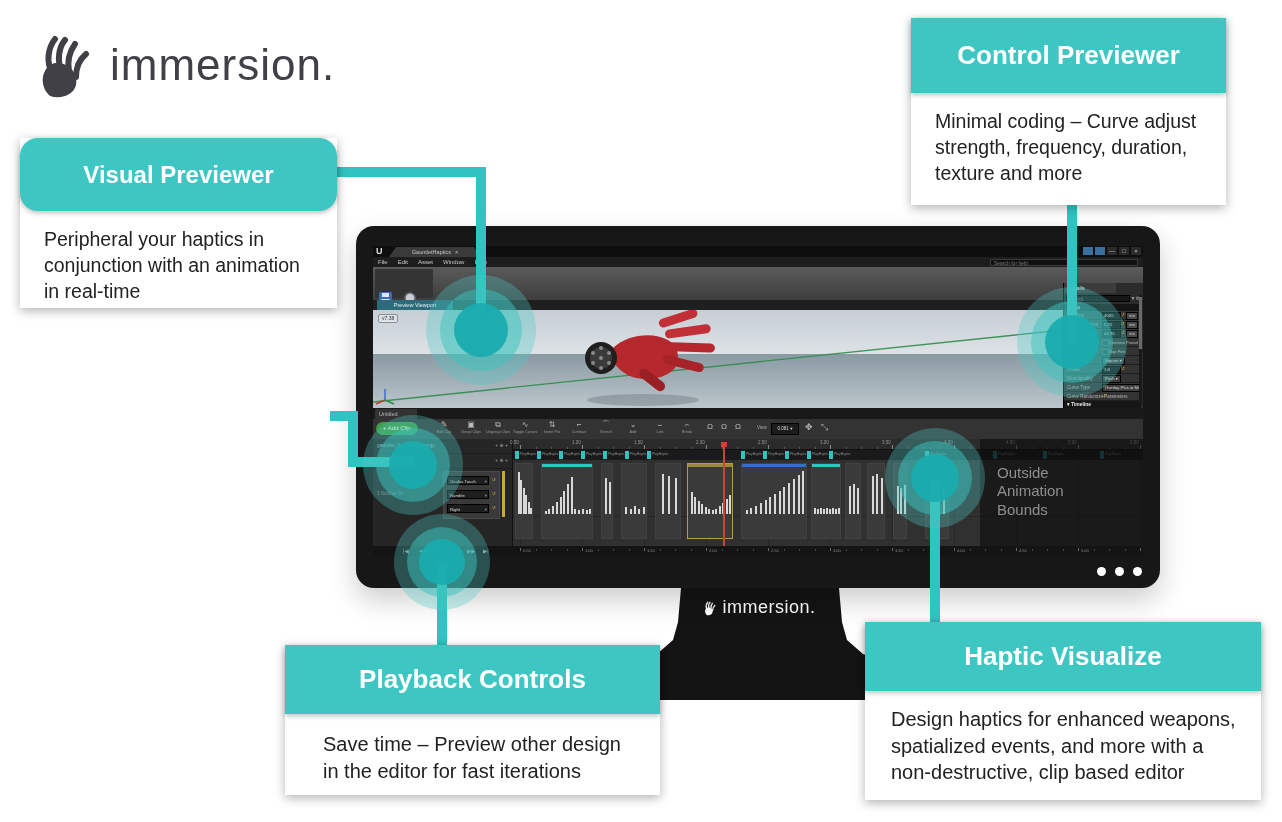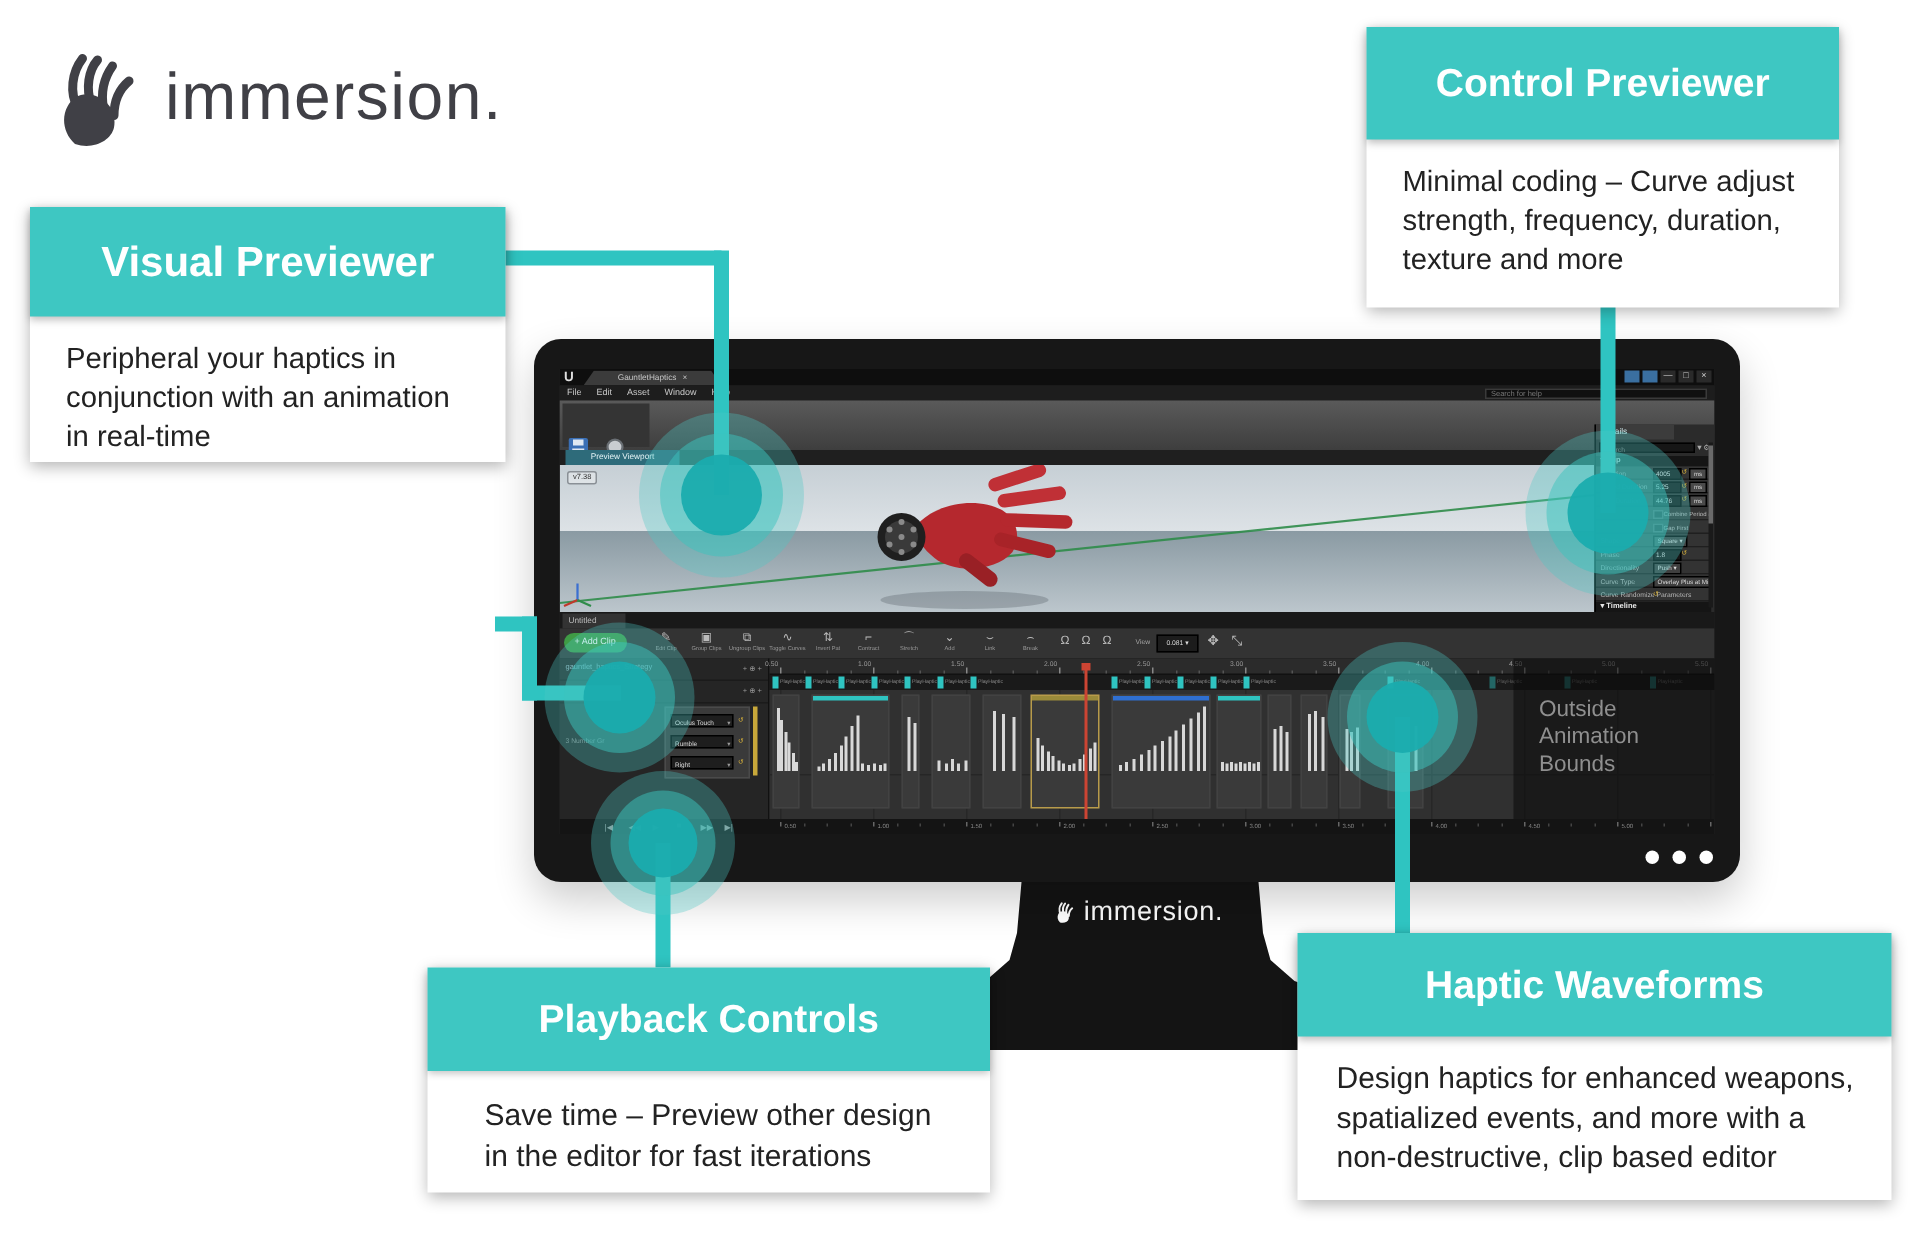--- a/index.html
+++ b/index.html
@@ -10,21 +10,21 @@
   
   #brand{position:absolute;left:38px;top:32px;display:flex;align-items:center;gap:14px;}
   #brand-text{font-size:44px;font-weight:300;color:#404046;letter-spacing:1px;}
 
   
   .callout{position:absolute;background:#fff;box-shadow:0 3px 10px rgba(0,0,0,.30);z-index:40;}
   .callout .hd{background:#3ec7c2;color:#fff;font-weight:700;display:flex;align-items:center;
                justify-content:center;box-shadow:0 2px 5px rgba(0,0,0,.25);}
   .callout .bd{color:#222;line-height:1.33;}
   #co-visual{left:20px;top:138px;width:317px;height:170px;}
-  #co-visual .hd{height:73px;font-size:28px;}
+  #co-visual .hd{height:73px;font-size:24px;border-radius:18px;}
   #co-visual .bd{padding:16px 20px 0 24px;font-size:19.5px;}
   #co-control{left:911px;top:18px;width:315px;height:187px;}
   #co-control .hd{height:75px;font-size:26px;}
   #co-control .bd{padding:16px 20px 0 24px;font-size:19.5px;}
   #co-peripheral{left:20px;top:383px;width:317px;height:202px;}
   #co-peripheral .hd{height:72px;font-size:26px;}
   #co-peripheral .bd{padding:18px 14px 0 30px;font-size:19.5px;}
   #co-playback{left:285px;top:645px;width:375px;height:150px;}
   #co-playback .hd{height:69px;font-size:26px;}
   #co-playback .bd{padding:17px 20px 0 38px;font-size:20px;}
@@ -130,21 +130,21 @@
   .dev-pill{position:absolute;left:3px;width:42px;height:9px;background:#1e1e1e;border:1px solid #000;
             color:#ddd;font-size:4.3px;line-height:9px;padding-left:2px;box-sizing:border-box;}
   .dev-pill b{position:absolute;right:1px;font-weight:400;color:#999;}
   .dev-rst{position:absolute;left:48px;color:#d8b23a;font-size:4.5px;}
   #dev-strip{position:absolute;left:129px;top:32px;width:3px;height:46px;background:#c8a83a;}
   #num-lbl{position:absolute;left:4px;top:52px;font-size:4.5px;color:#888;}
   #tl-ruler{position:absolute;left:140px;top:193px;width:630px;height:11px;background:#2b2b2b;
             border-bottom:1px solid #111;box-sizing:border-box;}
   #tl-strip{position:absolute;left:140px;top:204px;width:630px;height:10px;background:#1a1a1a;}
   #tl-tracks{position:absolute;left:140px;top:214px;width:630px;height:86px;background:#303030;}
-  #outside{position:absolute;left:636px;top:193px;width:163px;height:107px;
+  #outside{position:absolute;left:607px;top:193px;width:163px;height:107px;
            background:rgba(10,10,10,.55);z-index:5;}
   #outside-txt{position:absolute;left:17px;top:25px;width:100px;font-size:15px;color:#8f8f8f;
                line-height:1.22;}
   #playhead{position:absolute;left:350px;top:196px;width:2px;height:104px;background:#cc4433;z-index:4;}
   #playhead i{position:absolute;left:-2px;top:0;width:6px;height:5px;background:#cc4433;}
   #tl-bottom{position:absolute;left:0;top:300px;width:770px;height:10px;background:#141414;}
   .tpb{position:absolute;top:1.5px;font-size:5.5px;color:#999;}
   .btick-lbl{position:absolute;top:2px;font-size:4px;color:#888;}
   .clipbox{position:absolute;top:3px;height:76px;background:#3a3a3a;border:1px solid #424242;
            box-sizing:border-box;}
@@ -735,16 +735,16 @@
   </div>
   <div class="callout" id="co-control">
     <div class="hd">Control Previewer</div>
     <div class="bd">Minimal coding – Curve adjust strength, frequency, duration, texture and more</div>
   </div>
   <div class="callout" id="co-playback">
     <div class="hd">Playback Controls</div>
     <div class="bd">Save time – Preview other design in the editor for fast iterations</div>
   </div>
   <div class="callout" id="co-haptic">
-    <div class="hd">Haptic Waveforms</div>
+    <div class="hd">Haptic Visualize</div>
     <div class="bd">Design haptics for enhanced weapons, spatialized events, and more with a non-destructive, clip based editor</div>
   </div>
 </div>
 
 </body></html>

